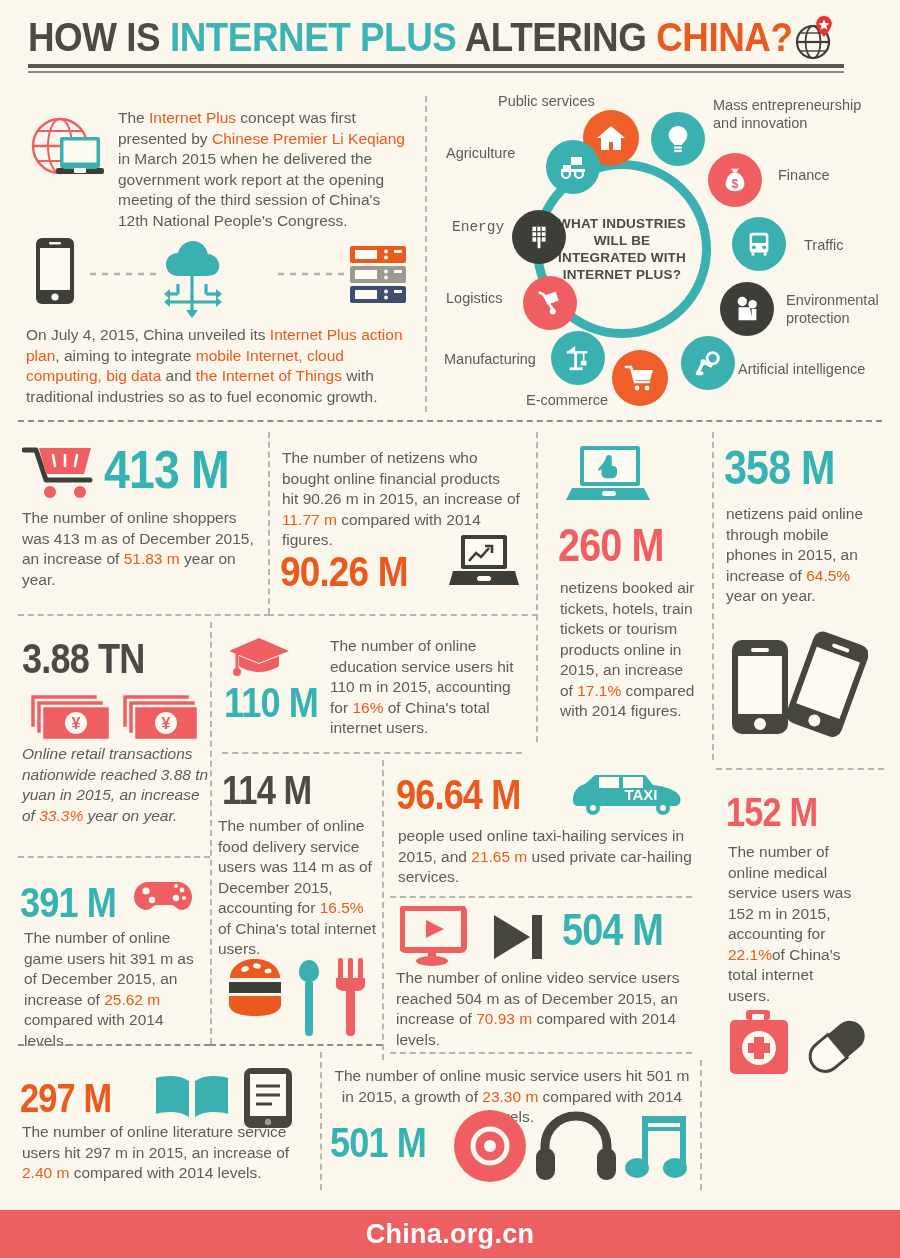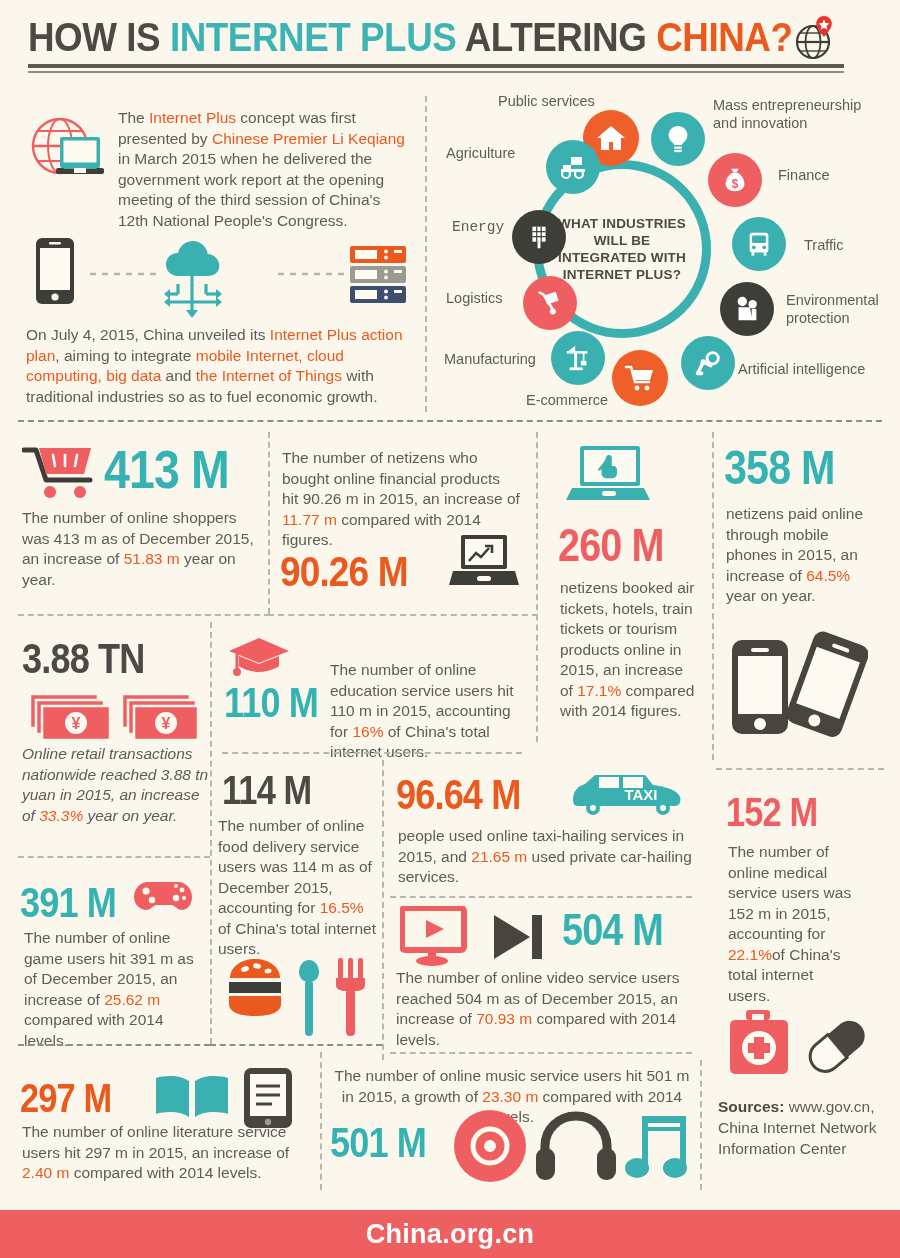--- a/index.html
+++ b/index.html
@@ -388,21 +388,21 @@
 
   <div class="tbox" style="left:226px; top:634px; width:66px; height:48px;">
     <svg viewBox="0 0 66 48" width="66" height="48">
       <path d="M33 4L3 17l30 12 30-12z" fill="#ef5f62"></path>
       <path d="M13 22v10c0 0 8 6 20 6s20-6 20-6V22l-20 8z" fill="#ef5f62"></path>
       <line x1="11" y1="20" x2="11" y2="35" stroke="#ef5f62" stroke-width="3"></line>
       <circle cx="11" cy="38" r="4" fill="#ef5f62"></circle>
     </svg>
   </div>
   <div class="tbox bignum n-teal" style="left:224px; top:680px; font-size:42px; line-height:46px;">110 M</div>
-  <div class="tbox" style="left:330px; top:660px; width:190px;">
+  <div class="tbox" style="left:330px; top:636px; width:190px;">
     <p class="body"><span>The number of online education service users hit 110 m in 2015, accounting for </span><span class="hl-o">16%</span><span> of China's total internet users.</span></p>
   </div>
 
   <div class="hdash" style="left:222px; top:752px; width:300px;"></div>
   <div class="hdash" style="left:18px; top:856px; width:192px;"></div>
 
   <div class="tbox bignum n-teal" style="left:20px; top:880px; font-size:42px; line-height:46px;">391 M</div>
   <div class="tbox" style="left:132px; top:876px; width:62px; height:42px;">
     <svg viewBox="0 0 62 42" width="62" height="42">
       <path d="M16 6h30c8 0 14 7 14 15s-5 13-10 13c-5 0-7-5-11-5H25c-4 0-6 5-11 5C9 34 2 29 2 21S8 6 16 6z" fill="#ef5f62"></path>
@@ -553,21 +553,18 @@
         <rect x="192" y="8" width="6" height="48" fill="#3bb0b0"></rect>
         <rect x="230" y="8" width="6" height="48" fill="#3bb0b0"></rect>
         <ellipse cx="187" cy="60" rx="12" ry="10" fill="#3bb0b0"></ellipse>
         <ellipse cx="225" cy="60" rx="12" ry="10" fill="#3bb0b0"></ellipse>
       </g>
     </svg>
   </div>
 
   <div class="vdash" style="left:700px; top:1060px; height:130px;"></div>
 
-  <div class="tbox sources" style="left:718px; top:1096px; width:168px;">
-    <b>Sources:</b><span> www.gov.cn, China Internet Network Information Center</span>
-  </div>
 
   <div class="footer">
     <span>China.org.cn</span>
   </div>
 
 </div>
 
 </body></html>

